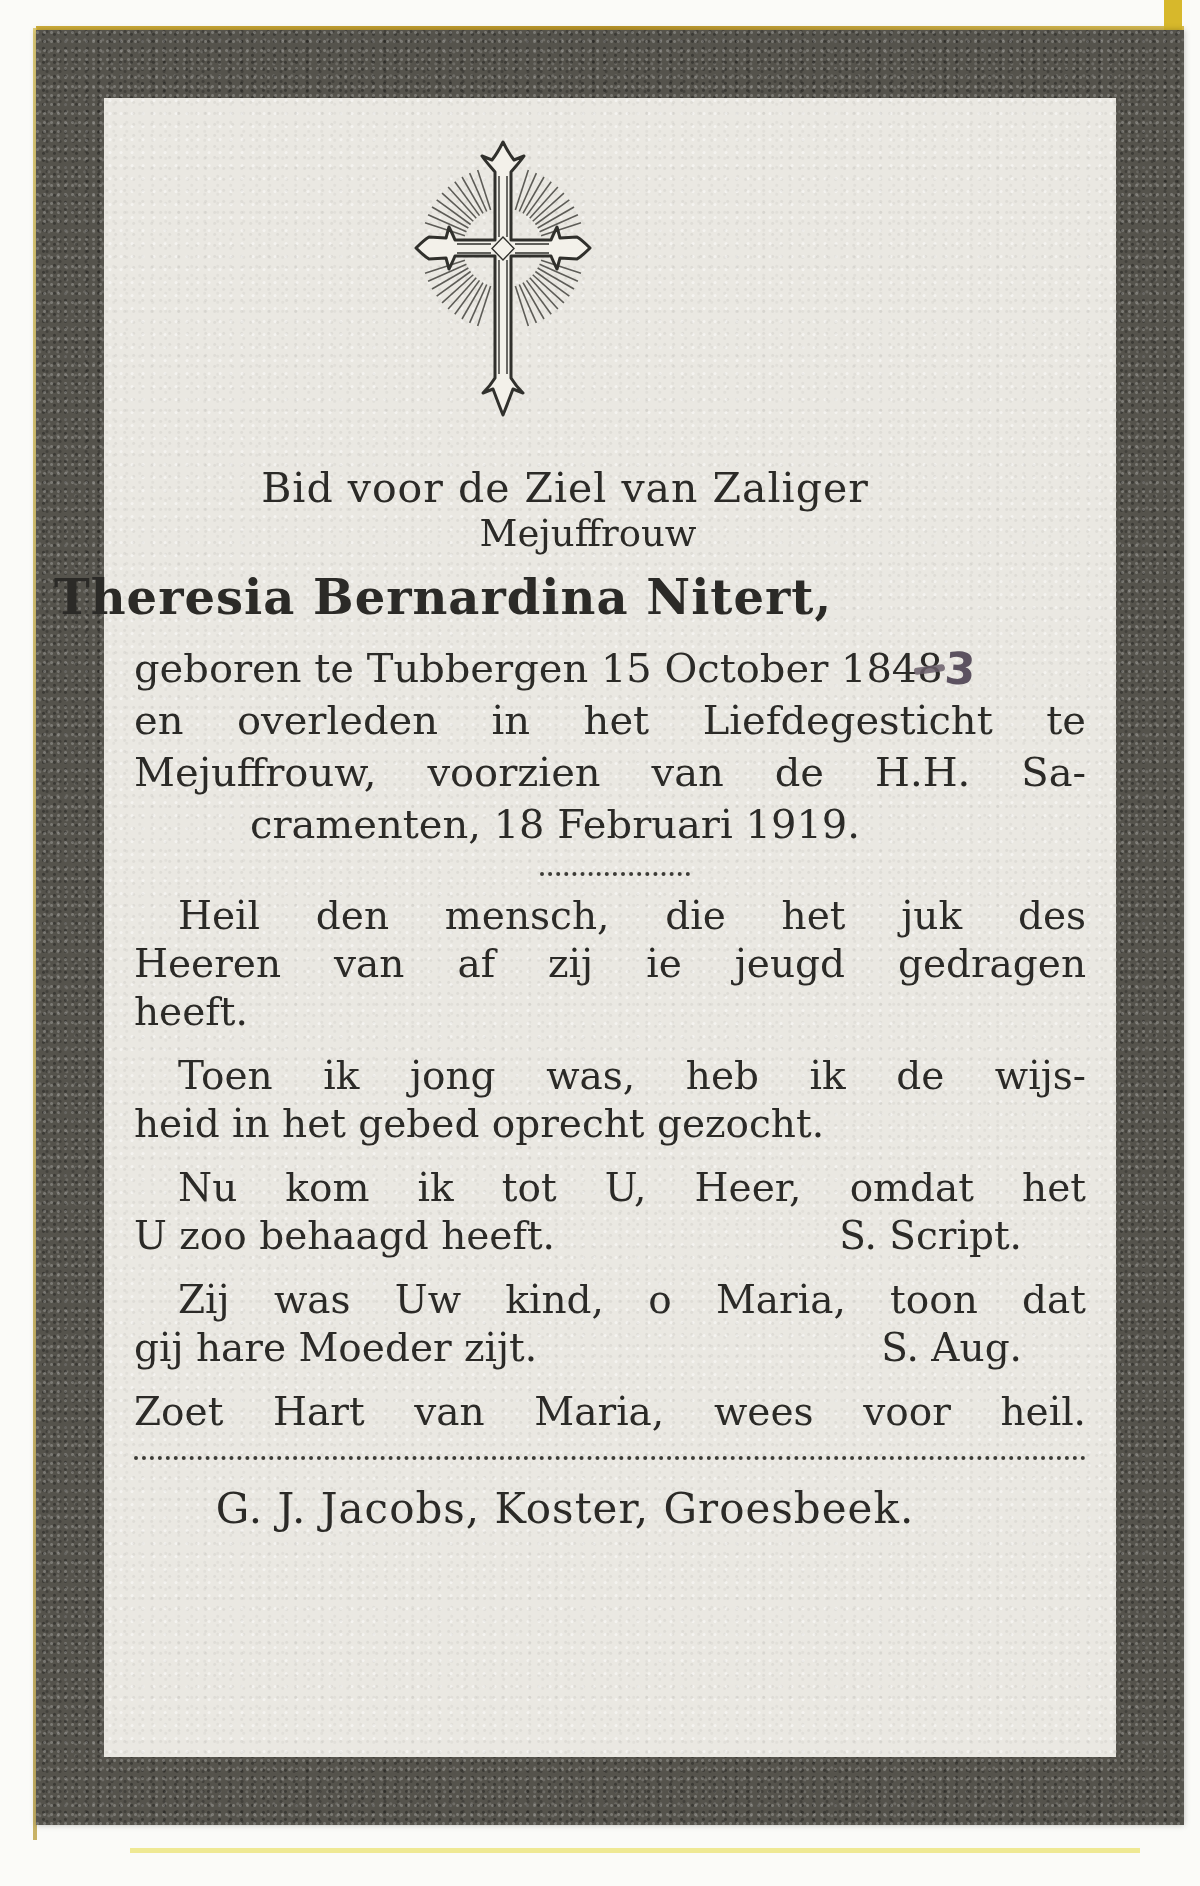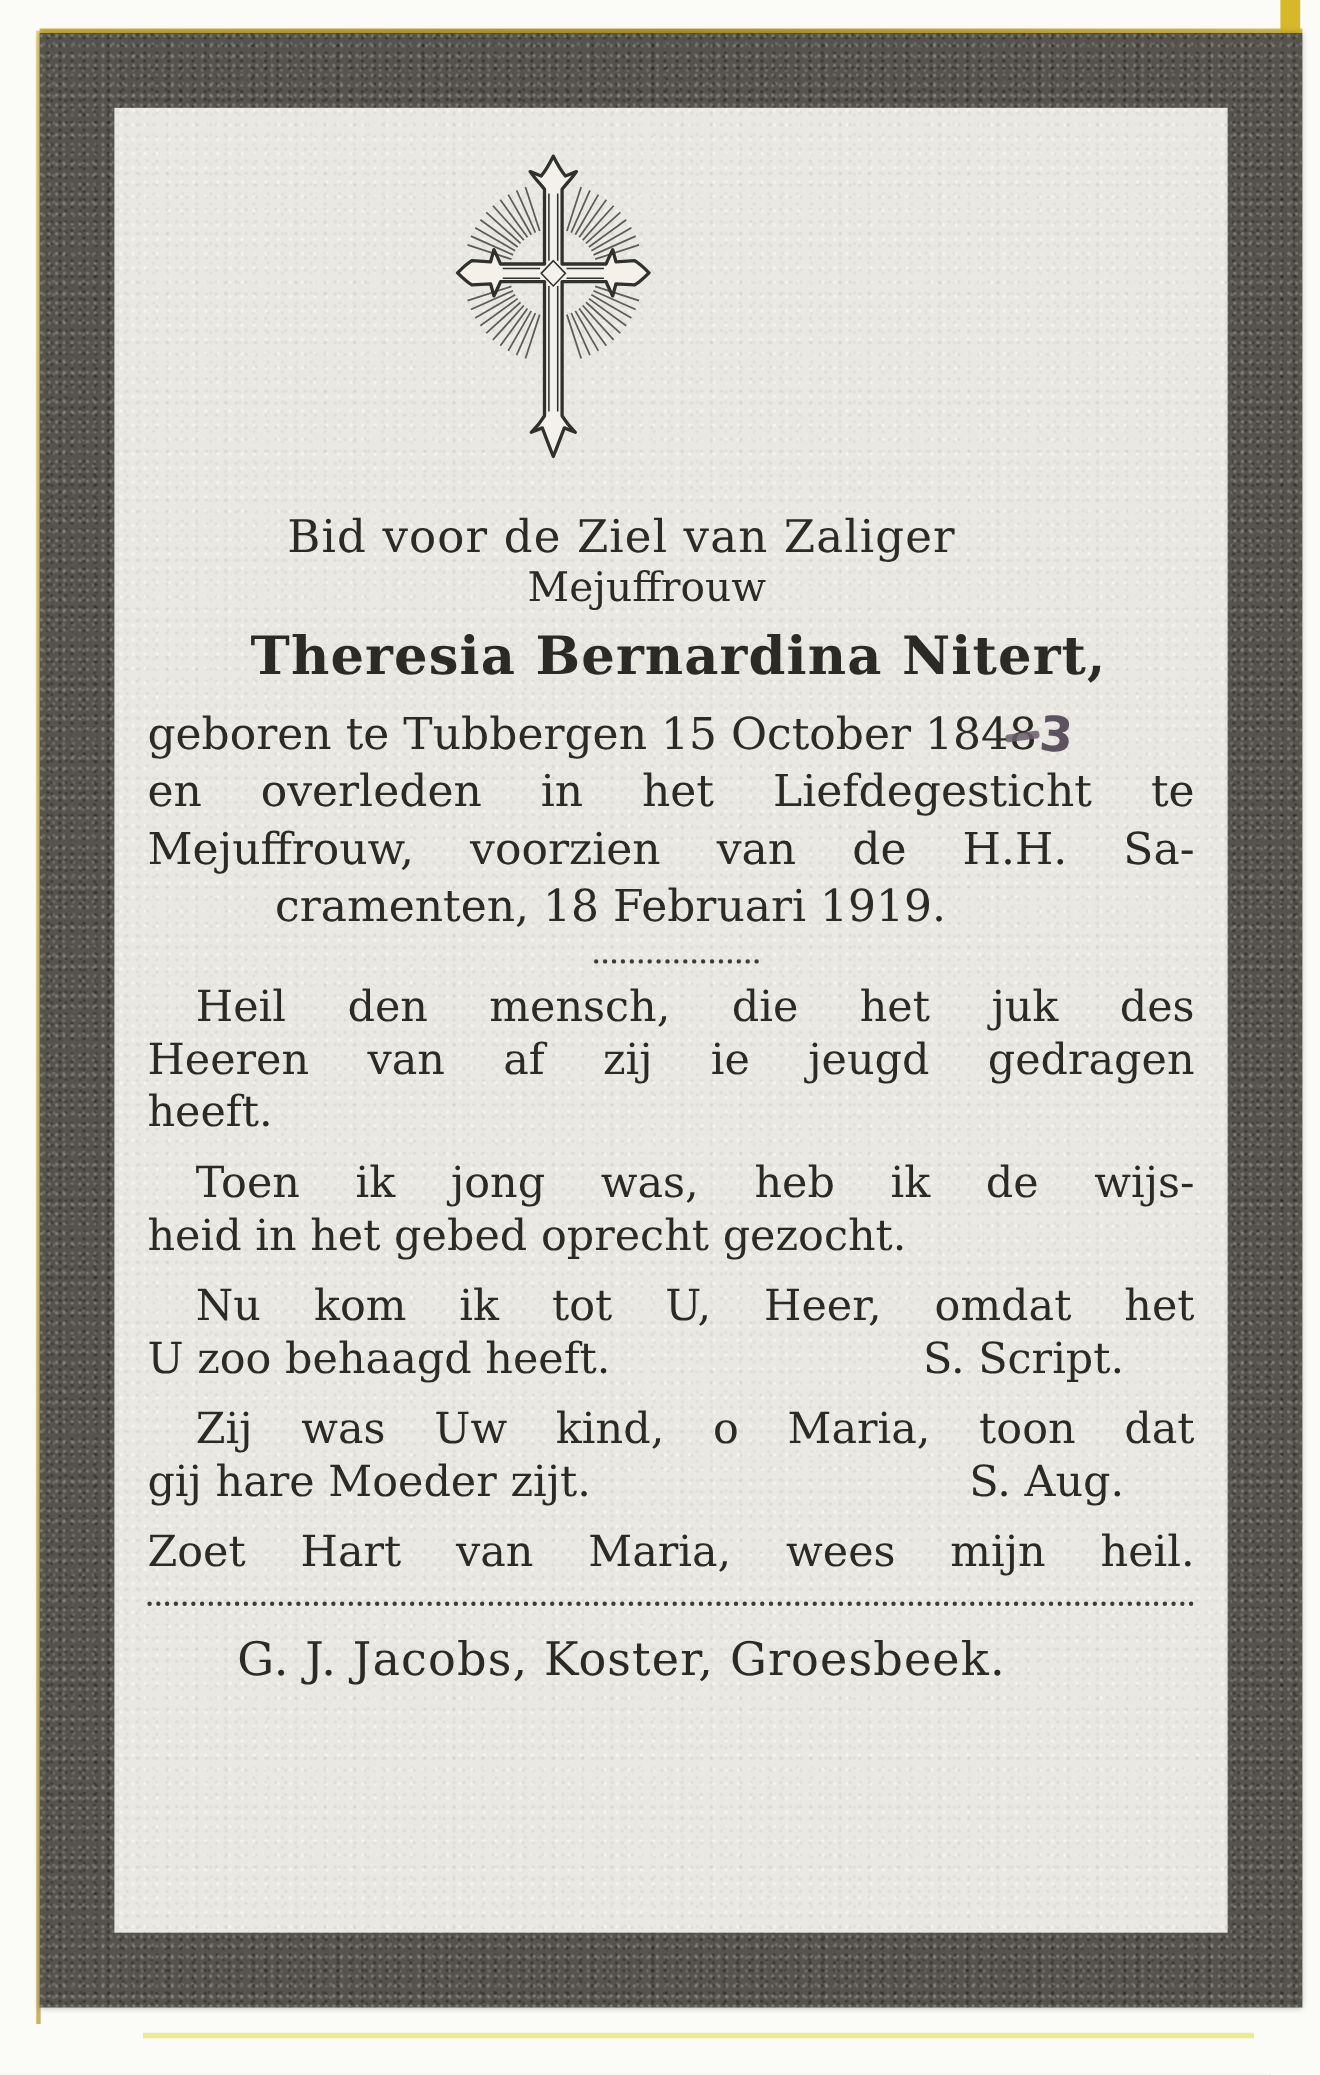--- a/index.html
+++ b/index.html
@@ -37,21 +37,21 @@
       radial-gradient(circle at 55% 20%, rgba(255,255,255,.5) 0 1px, transparent 2px);
     background-size:9px 11px, 13px 9px, 11px 13px;
     padding:0 30px;box-sizing:border-box;
     color:#2b2a27;
   }
   
   .cross-wrap{width:224px;margin:36px auto 0;transform:translateX(-105px);}
   
   .invocation{margin-top:26px;text-align:center;font-size:41px;letter-spacing:1px;transform:translateX(-45px);}
   .honorific{margin-top:0;text-align:center;font-size:37px;transform:translateX(-22px);}
-  .deceased{margin-top:14px;text-align:right;font-size:48px;font-weight:bold;letter-spacing:1px;transform:translateX(-80px);}
+  .deceased{margin-top:14px;text-align:left;font-size:48px;font-weight:bold;letter-spacing:1px;transform:translateX(-80px);}
   .vital{margin-top:16px;font-size:40px;line-height:52px;}
   .line{white-space:nowrap;}
   .fill{white-space:normal;text-align:justify;text-align-last:justify;}
   .centered{text-align:center;white-space:nowrap;}
   .vc{transform:translateX(-55px);}
   .sep-small{width:150px;border-bottom:4px dotted #3c3b36;margin:22px auto 0;transform:translateX(5px);}
   .prayers{margin-top:14px;font-size:39px;line-height:48px;}
   .para{margin-top:16px;}
   .indent{padding-left:44px;}
   .attr-line{display:flex;justify-content:space-between;padding-right:64px;align-items:center;}
@@ -175,21 +175,21 @@
       <div class="para">
         <div class="fill indent">Zij was Uw kind, o Maria, toon dat</div>
         <div class="attr-line">
           <span>gij hare Moeder zijt.</span>
           <span>S. Aug.</span>
         </div>
       </div>
 
 
       <div class="para">
-        <div class="fill">Zoet Hart van Maria, wees mijn heil.</div>
+        <div class="fill">Zoet Hart van Maria, wees voor heil.</div>
       </div>
 
     </div>
 
     <div class="sep-rule"></div>
 
     <div class="footer">G. J. Jacobs, Koster, Groesbeek.</div>
 
   </div>
 </div>

